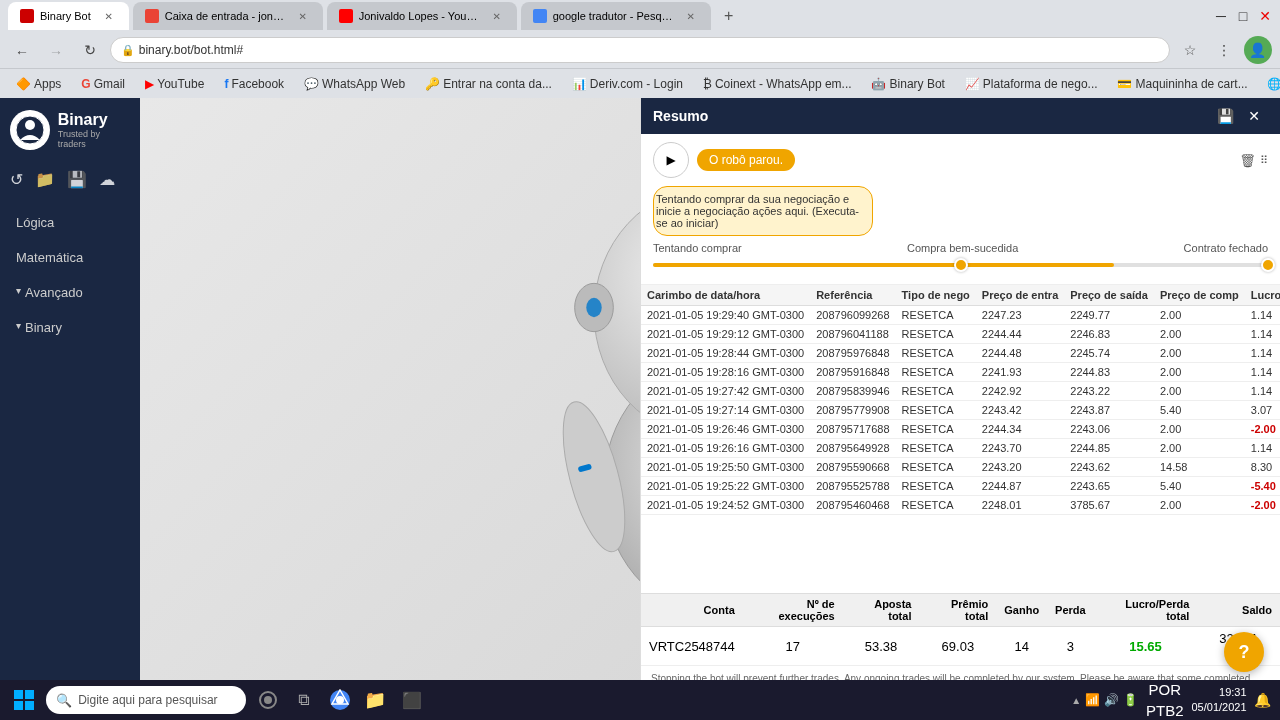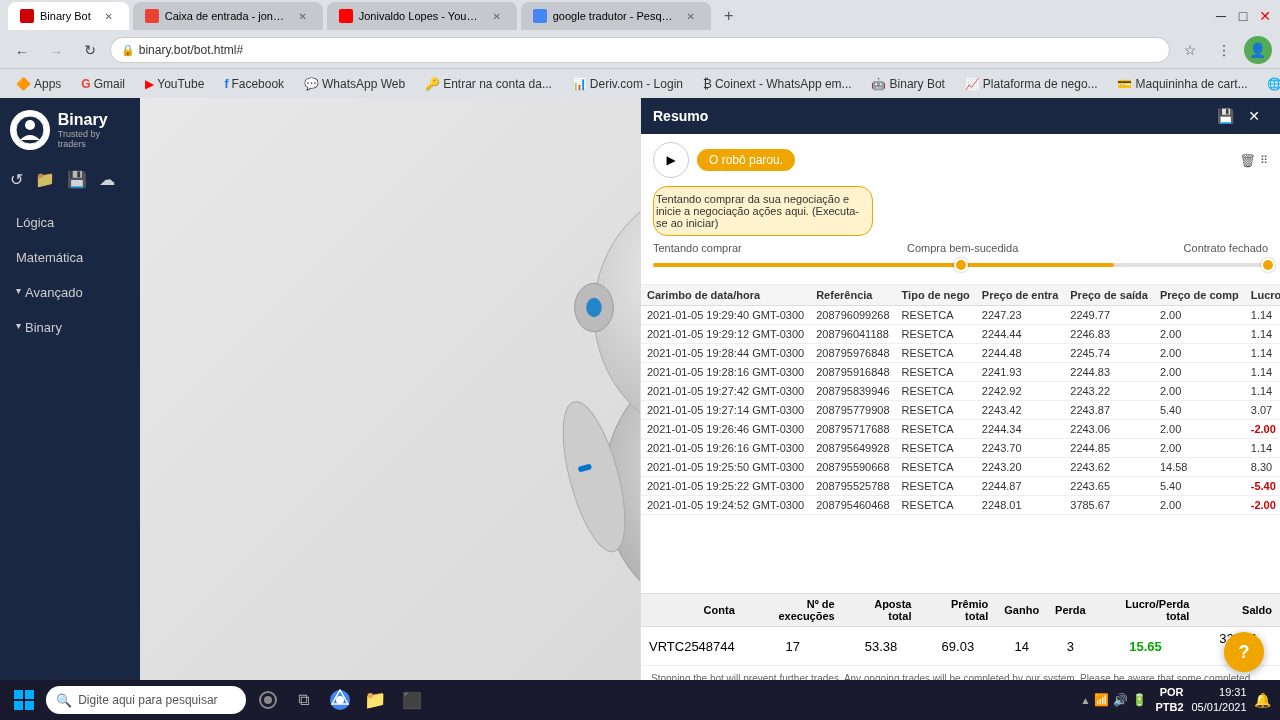--- a/index.html
+++ b/index.html
@@ -507,21 +507,21 @@
       <span style="color:#aaa; font-size:16px;">⬛</span>
     </div>
   </div>
   <div class="taskbar-right">
     <div class="taskbar-icons">
       <span style="color:#aaa; font-size:10px; cursor:pointer;">▲</span>
       <span style="color:#fff; font-size:12px; cursor:pointer;">📶</span>
       <span style="color:#fff; font-size:12px; cursor:pointer;">🔊</span>
       <span style="color:#fff; font-size:12px;">🔋</span>
     </div>
-    <div style="color:#fff; font-size:11px; text-align:right; line-height:1.4; cursor:pointer;font-weight:bold;">
+    <div style="color:#fff; font-size:15px; text-align:center; line-height:1.4; cursor:pointer;">
       <div>
         <span>POR</span>
         <br>
         <span>PTB2</span>
       </div>
     </div>
     <div style="color:#fff; font-size:11px; text-align:right; line-height:1.4;">
       <div>19:31</div>
       <div>05/01/2021</div>
     </div>

